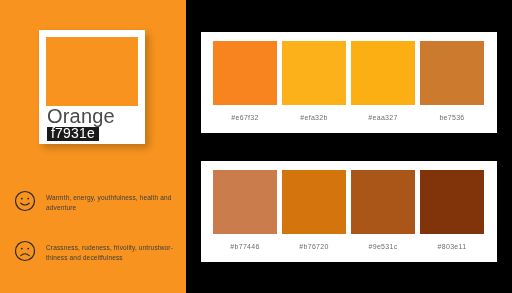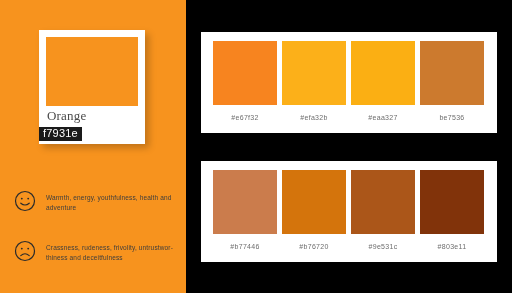--- a/index.html
+++ b/index.html
@@ -45,34 +45,33 @@
     left: 7px;
     top: 7px;
     width: 92px;
     height: 69px;
     background: #f7931e;
   }
   .polaroid-name {
     position: absolute;
     left: 8px;
     top: 75px;
-    font-size: 13px;
+    font-size: 20px;
     line-height: 22px;
     color: #4a4a4a;
     font-weight: 400;
     letter-spacing: 0.2px;
-    font-family: Liberation Serif, serif;
   }
   .polaroid-hex {
     position: absolute;
-    left: 0;
+    left: 8px;
     top: 97px;
     background: #1a1a1a;
     color: #ffffff;
-    font-size: 11px;
+    font-size: 14px;
     line-height: 11px;
     padding: 1px 4px 2px 4px;
     letter-spacing: 0.2px;
   }
 
   
   .meaning {
     position: absolute;
     display: flex;
     align-items: flex-start;

